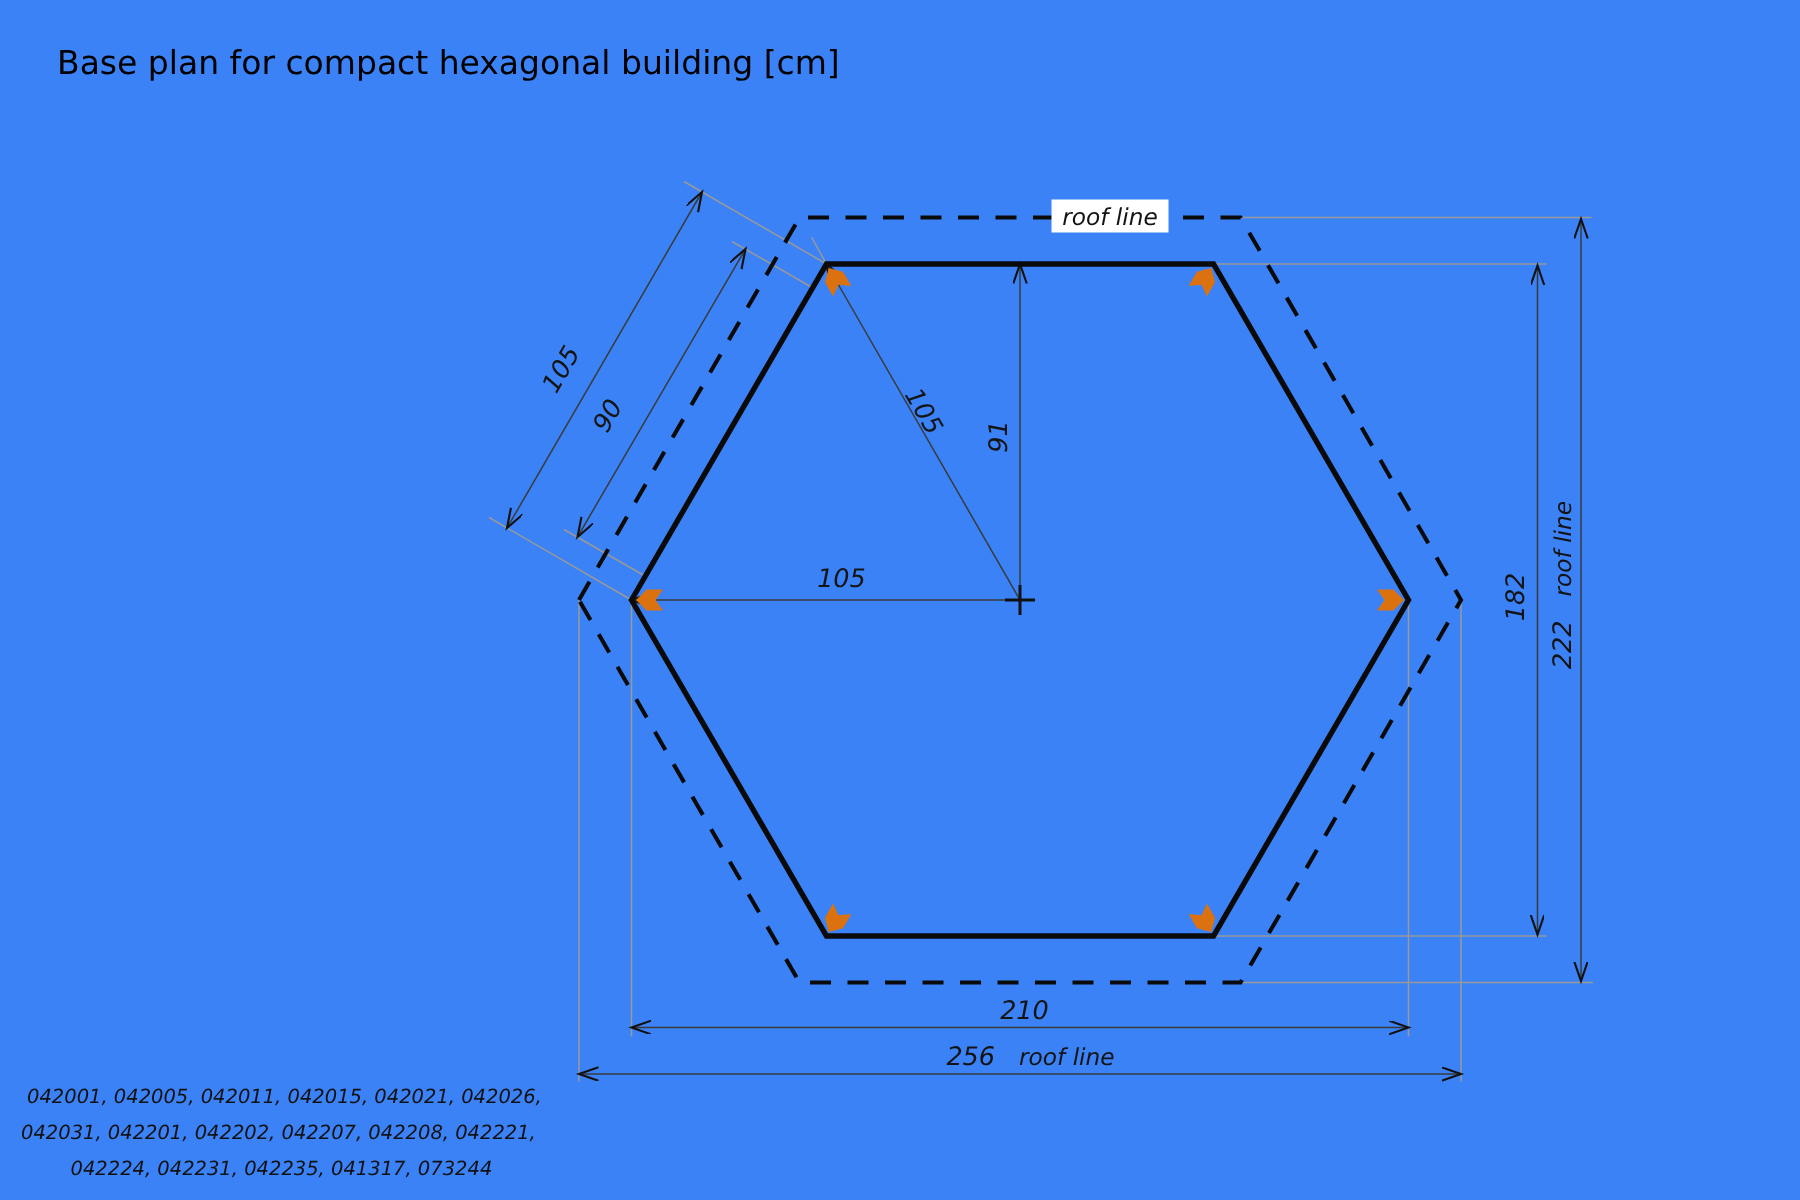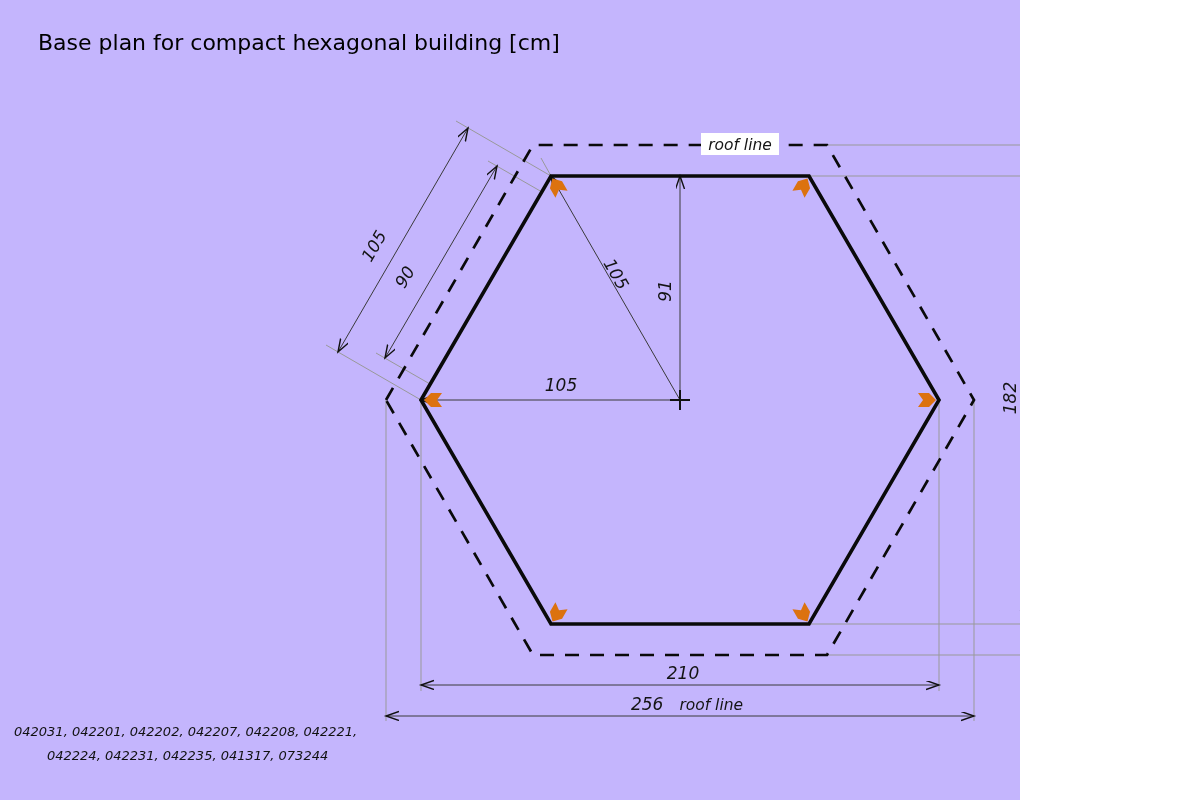--- a/index.html
+++ b/index.html
@@ -1,16 +1,16 @@
 <!DOCTYPE html>
 <html><head>
 <meta charset="utf-8">
 <style>
   html,body{margin:0;padding:0;background:#ffffff;}
-  .sheet{position:relative;width:1020px;height:800px;background:#c4b5fd;overflow:hidden;
+  .sheet{position:relative;width:1200px;height:800px;background:#3b82f6;overflow:hidden;
          font-family:"DejaVu Sans",sans-serif;}
   .title{position:absolute;left:38px;top:30px;font-size:22px;color:#000;font-weight:400;
          font-family:"DejaVu Sans",sans-serif;}
   svg{position:absolute;left:0;top:0;}
   .models{position:absolute;left:0;top:720px;width:380px;font-style:italic;
           font-size:13px;color:#111;line-height:24px;letter-spacing:0px;}
   .models .l1{margin-left:18px;}
   .models .l2{margin-left:14px;}
   .models .l3{margin-left:47px;}
   text{font-family:"DejaVu Sans",sans-serif;fill:#141414;}
@@ -93,17 +93,18 @@
     <text transform="translate(410,280) rotate(-60)" text-anchor="middle" class="dimtxt">90</text>
 
     <text transform="translate(611,277) rotate(60)" text-anchor="middle" class="dimtxt">105</text>
 
     <text transform="translate(671,291) rotate(-90)" text-anchor="middle" class="dimtxt">91</text>
 
     <text x="561" y="391" text-anchor="middle" class="dimtxt">105</text>
   </svg>
 
   <div class="models">
+    <div class="l1">042001,  042005,  042011,  042015,  042021,  042026,</div>
     <div class="l2">042031,  042201,  042202,  042207,  042208,  042221,</div>
     <div class="l3">042224,  042231,  042235,  041317,  073244</div>
   </div>
 
 </div>
 
 </body></html>

